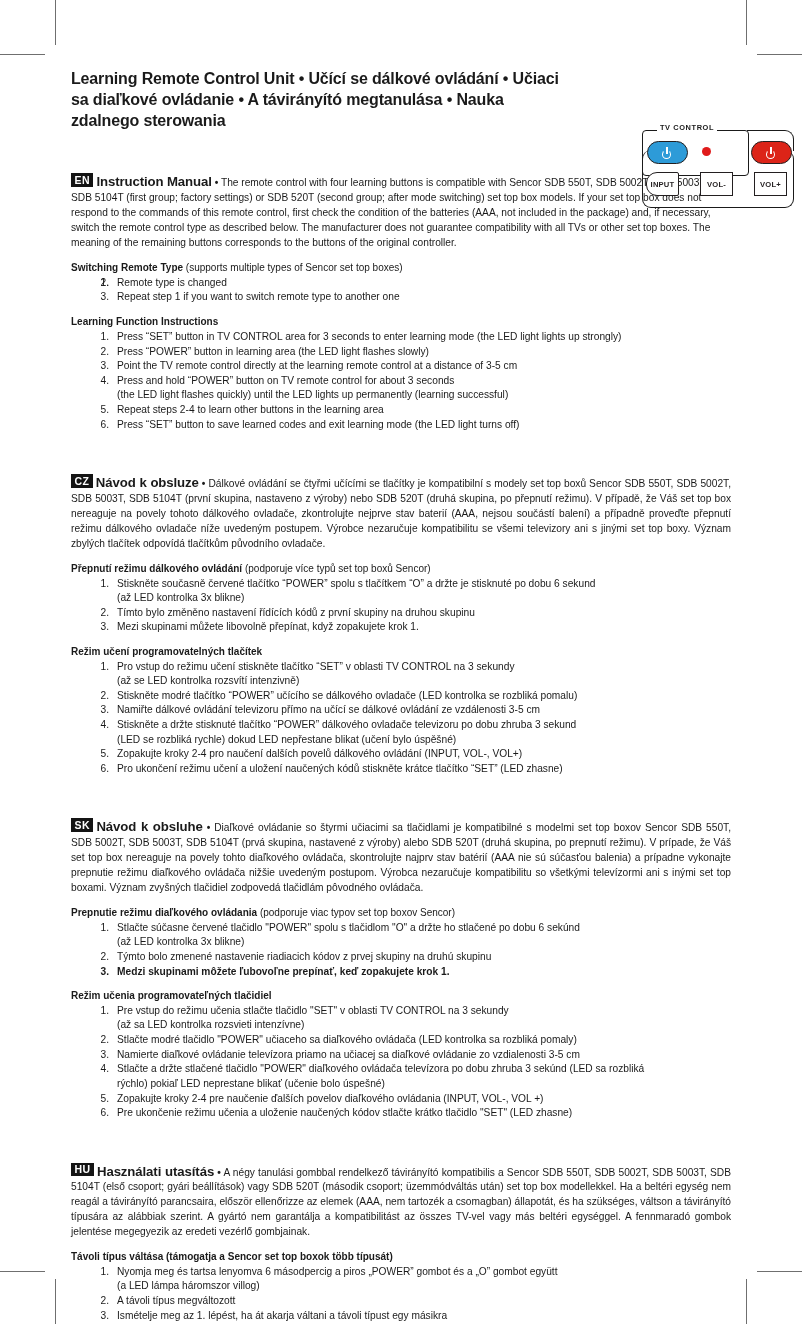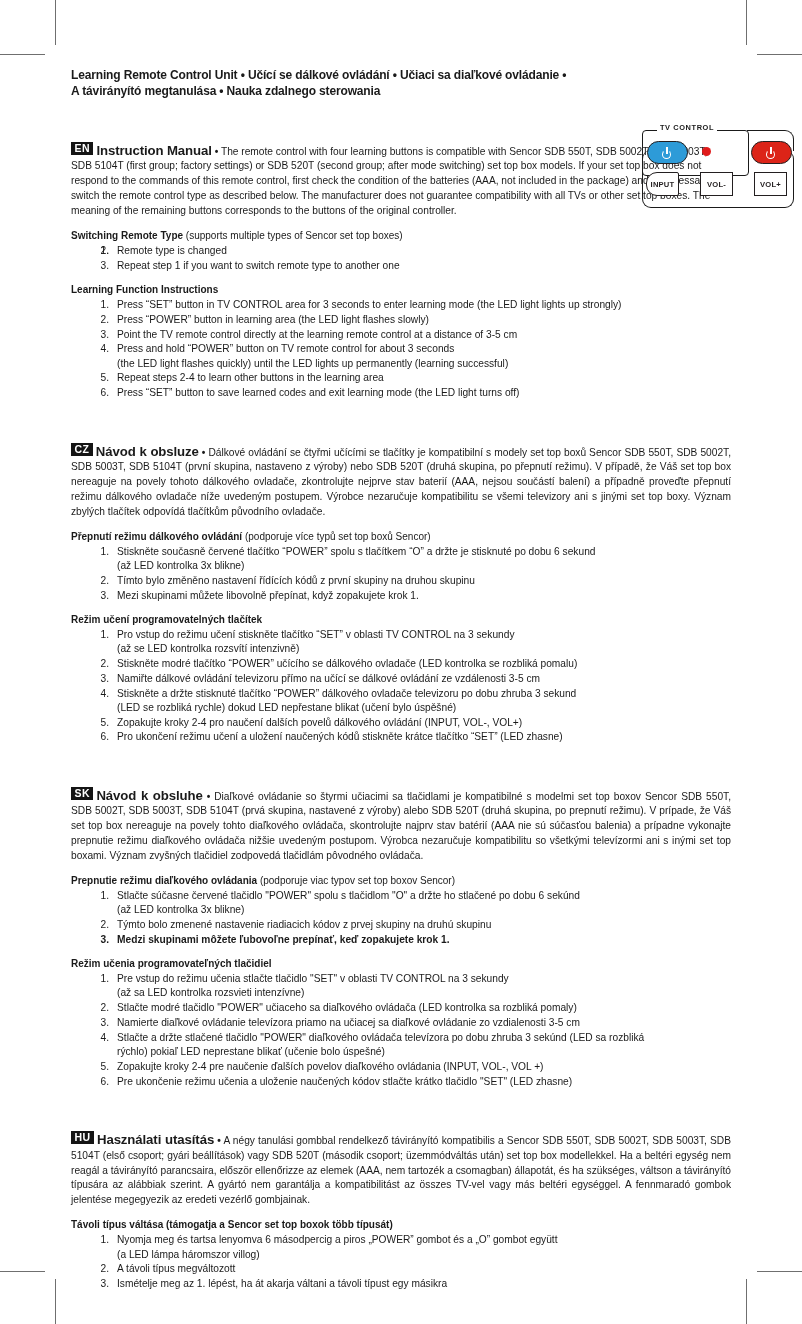--- a/index.html
+++ b/index.html
@@ -33,21 +33,21 @@
   
   .page {
     position: absolute;
     left: 71px;
     top: 68px;
     width: 660px;
   }
 
   
   .doc-title {
-    font-size: 12px;
+    font-size: 16px;
     font-weight: bold;
     line-height: 1.32;
     letter-spacing: -0.15px;
     width: 500px;
     margin: 0 0 9px 0;
   }
 
   
   .remote-diagram {
     position: absolute;

